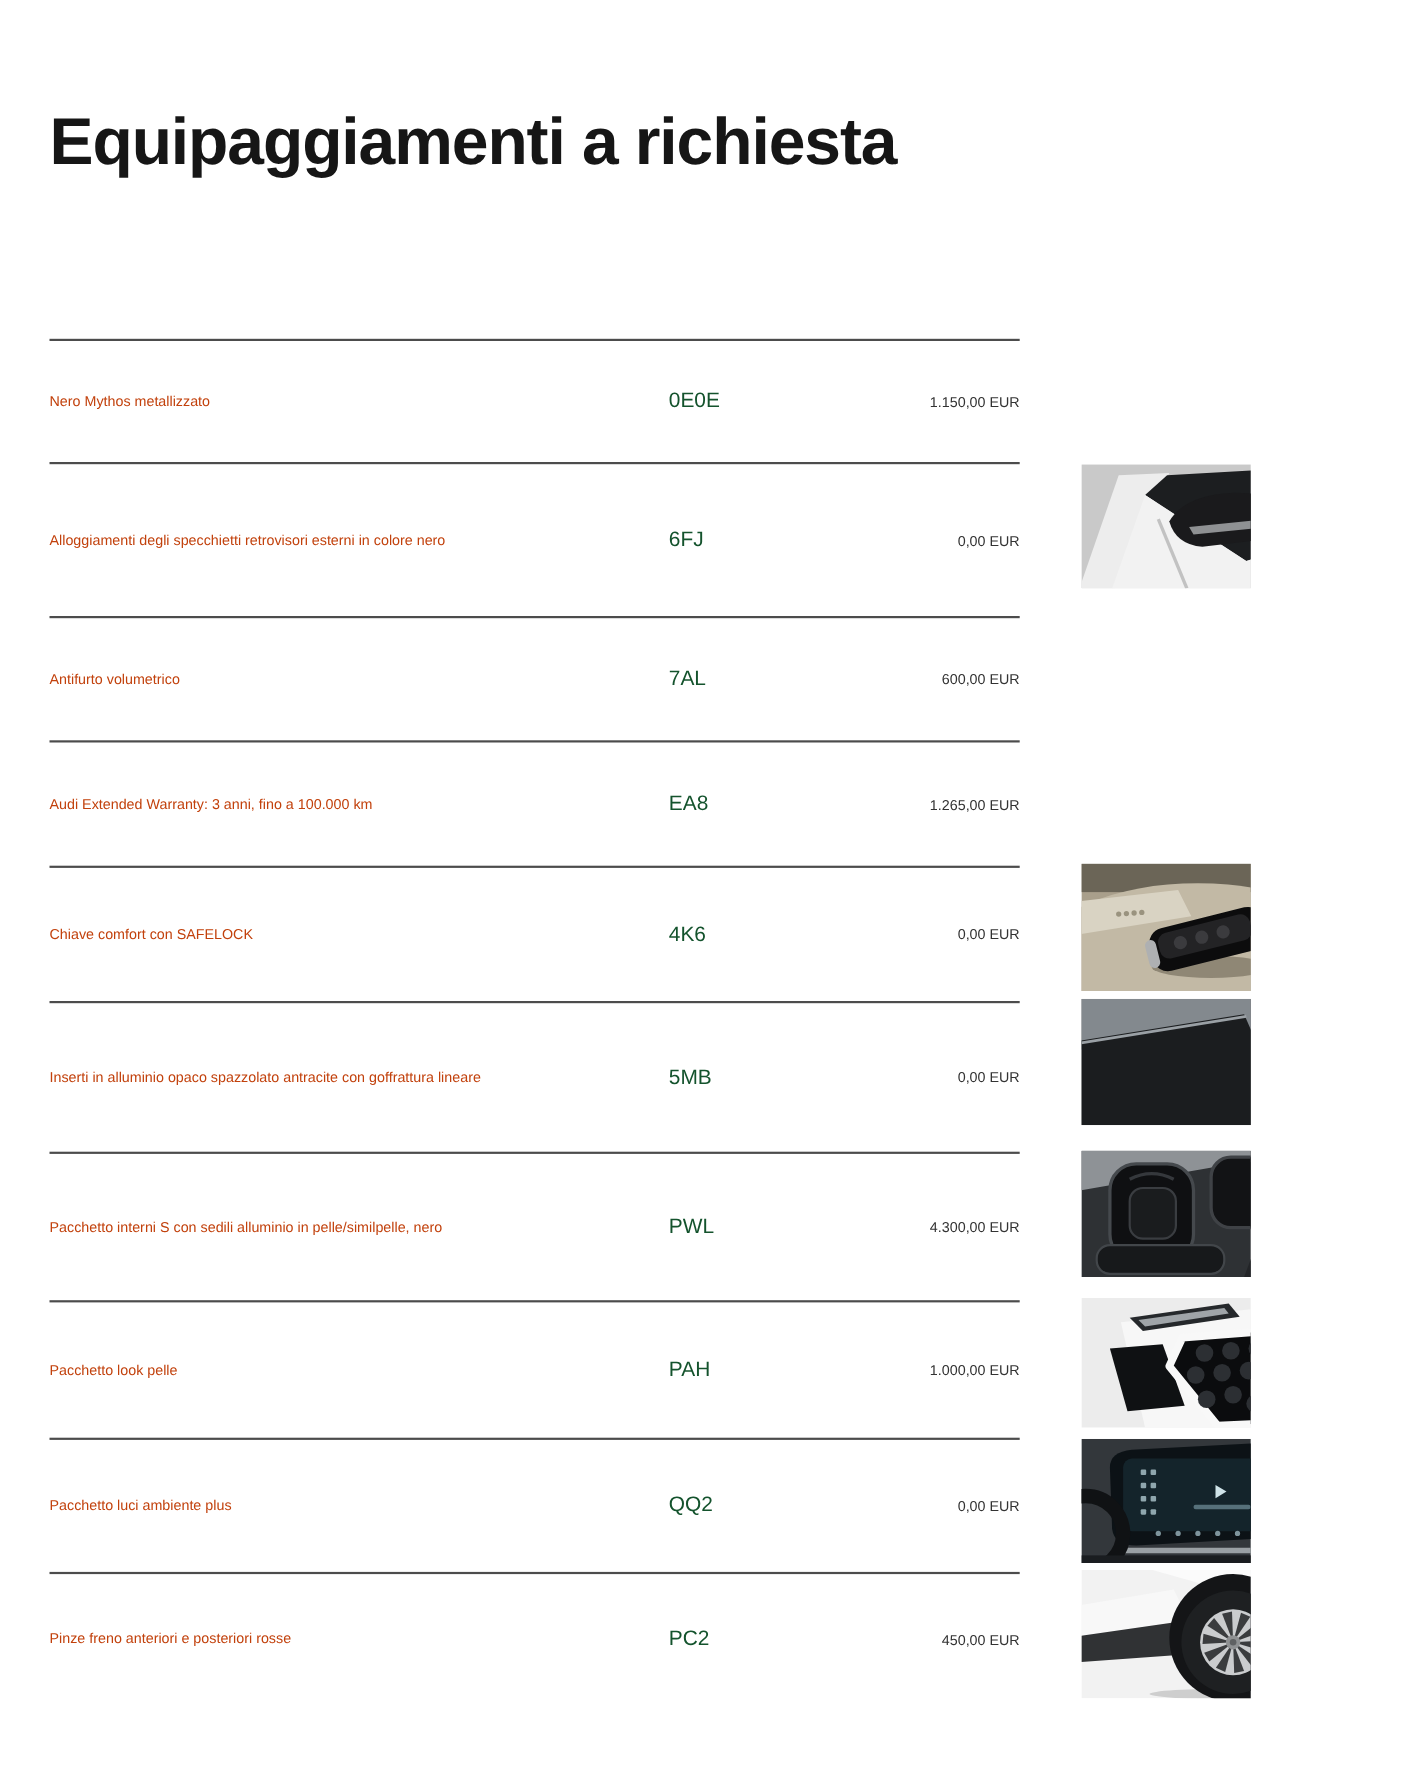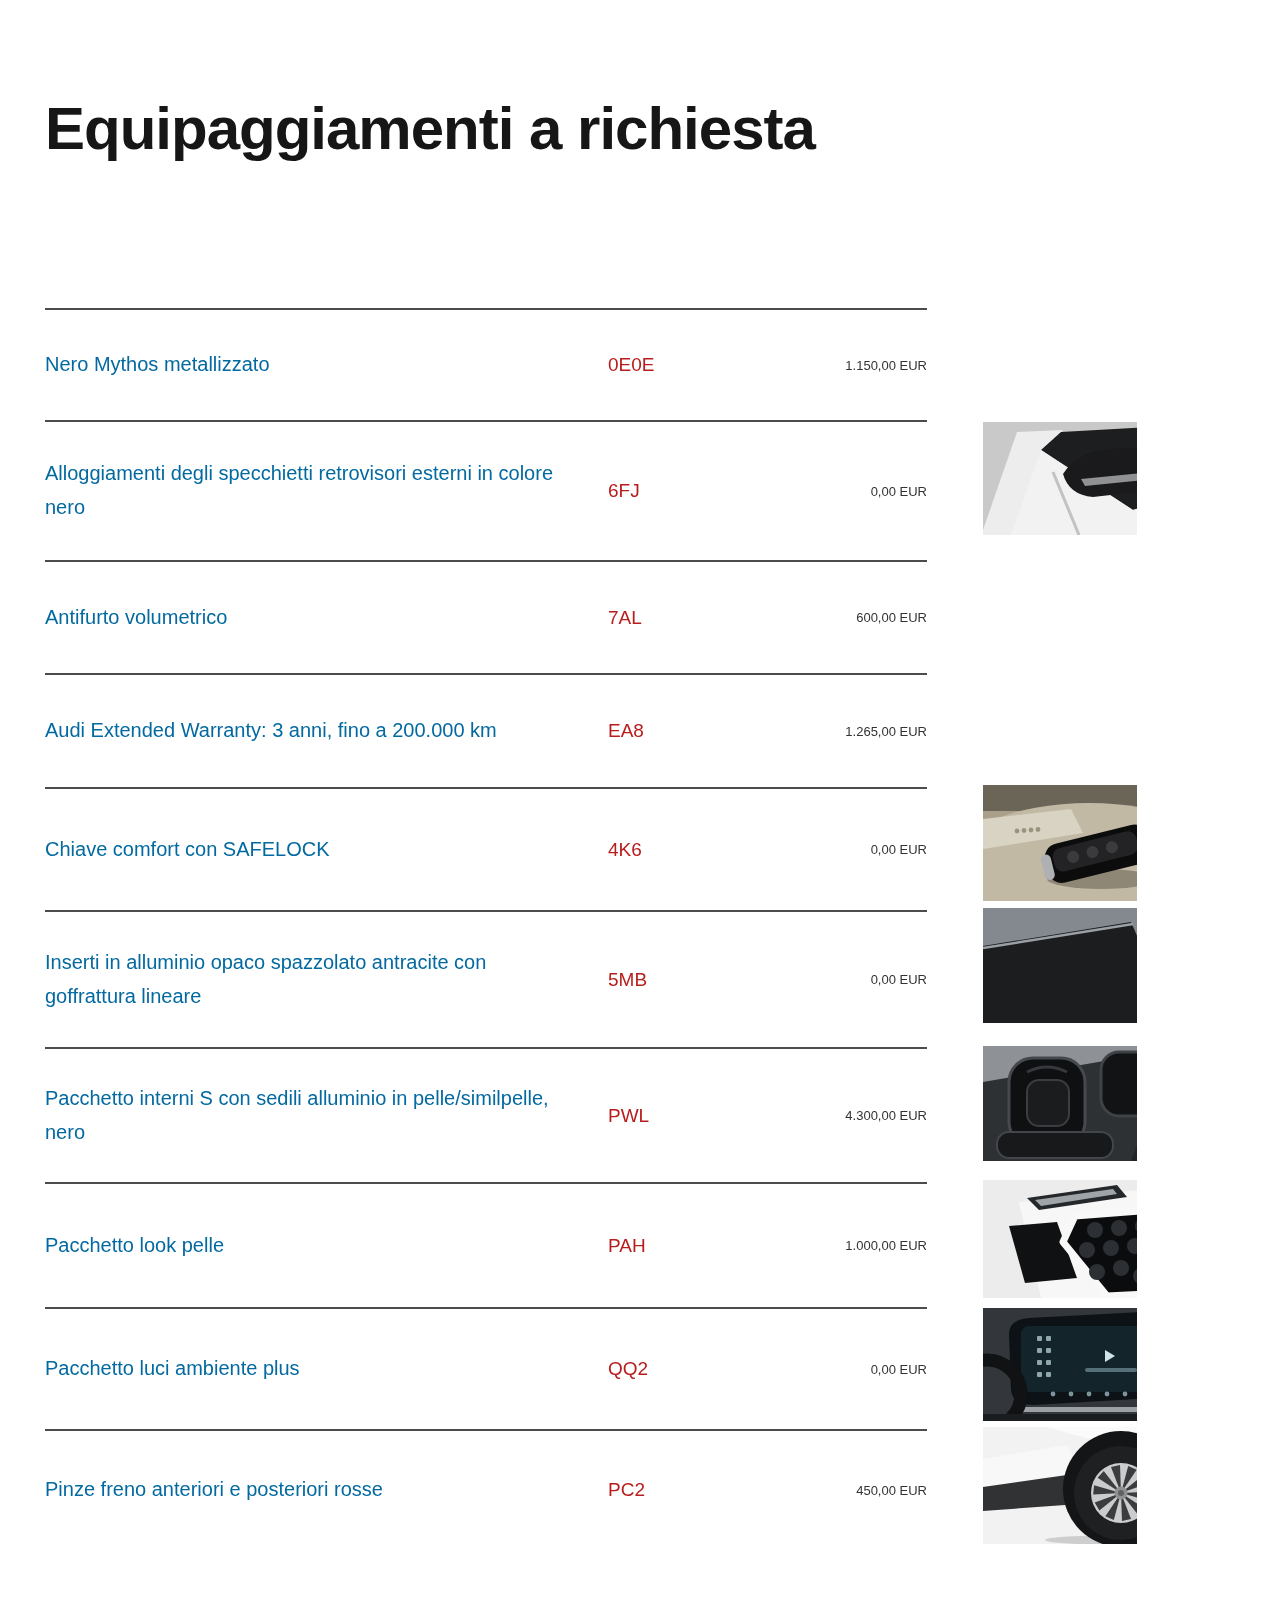--- a/index.html
+++ b/index.html
@@ -20,25 +20,25 @@
     position:absolute;left:45px;top:270px;width:882px;
   }
   .opt-row{
     display:grid;
     grid-template-columns:563px 130px 1fr;
     align-items:center;
     border-top:2px solid #4c4c4c;
     box-sizing:border-box;
   }
   .opt-name{
-    color:#0369a1;font-size:20px;line-height:1.68;
+    color:#c2410c;font-size:13px;line-height:1.68;
     padding-right:28px;
   }
   .opt-code{
-    color:#b91c1c;font-size:19px;
+    color:#14532d;font-size:19px;
   }
   .opt-price{
     color:#333333;font-size:13px;text-align:right;
   }
   .thumbs{position:absolute;left:983px;top:0;width:256px;height:1617px;}
   .thumb{position:absolute;left:0;width:256px;overflow:hidden;}
   .thumb svg{display:block;width:100%;height:100%;}
   .t-mirror{top:384px;height:113px;}
   .t-key{top:747px;height:116px;}
   .t-trim{top:870px;height:115px;}
@@ -65,21 +65,21 @@
     <div class="opt-name">Alloggiamenti degli specchietti retrovisori esterni in colore nero</div>
     <div class="opt-code">6FJ</div>
     <div class="opt-price">0,00 EUR</div>
   </div>
       <div class="opt-row" style="height: 113px;">
     <div class="opt-name">Antifurto volumetrico</div>
     <div class="opt-code">7AL</div>
     <div class="opt-price">600,00 EUR</div>
   </div>
       <div class="opt-row" style="height: 114px;">
-    <div class="opt-name">Audi Extended Warranty: 3 anni, fino a 200.000 km</div>
+    <div class="opt-name">Audi Extended Warranty: 3 anni, fino a 100.000 km</div>
     <div class="opt-code">EA8</div>
     <div class="opt-price">1.265,00 EUR</div>
   </div>
       <div class="opt-row" style="height: 123px;">
     <div class="opt-name">Chiave comfort con SAFELOCK</div>
     <div class="opt-code">4K6</div>
     <div class="opt-price">0,00 EUR</div>
   </div>
       <div class="opt-row" style="height: 137px;">
     <div class="opt-name">Inserti in alluminio opaco spazzolato antracite con goffrattura lineare</div>

